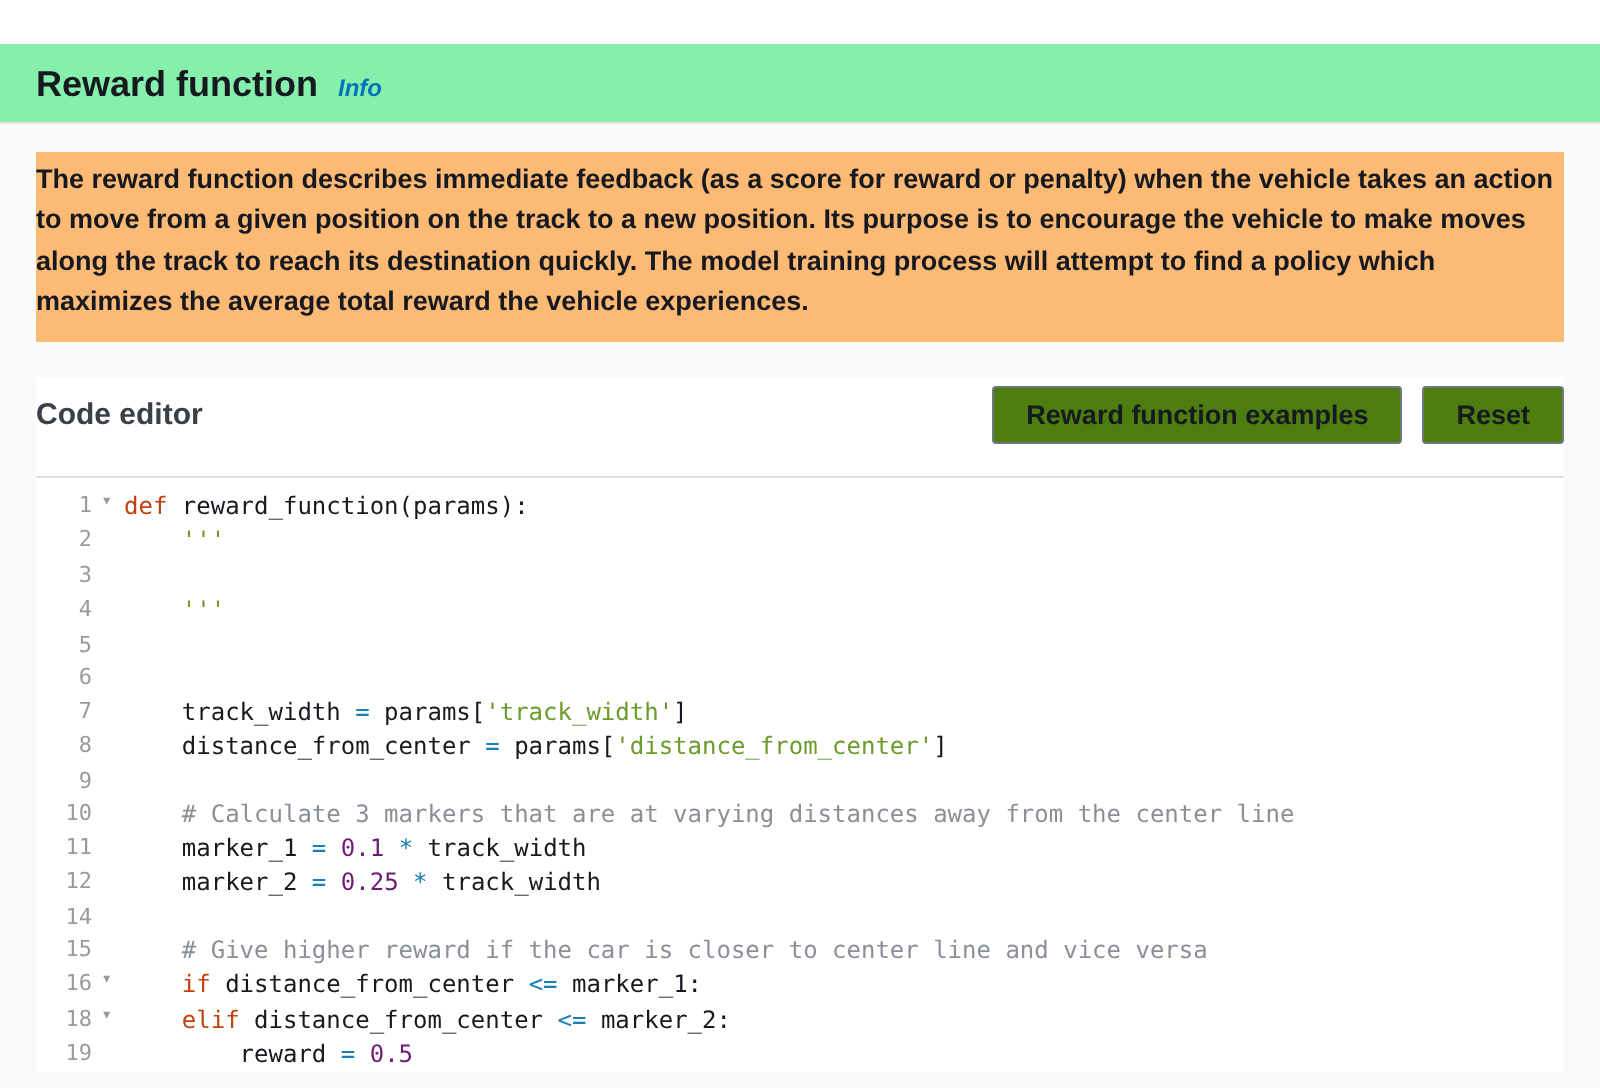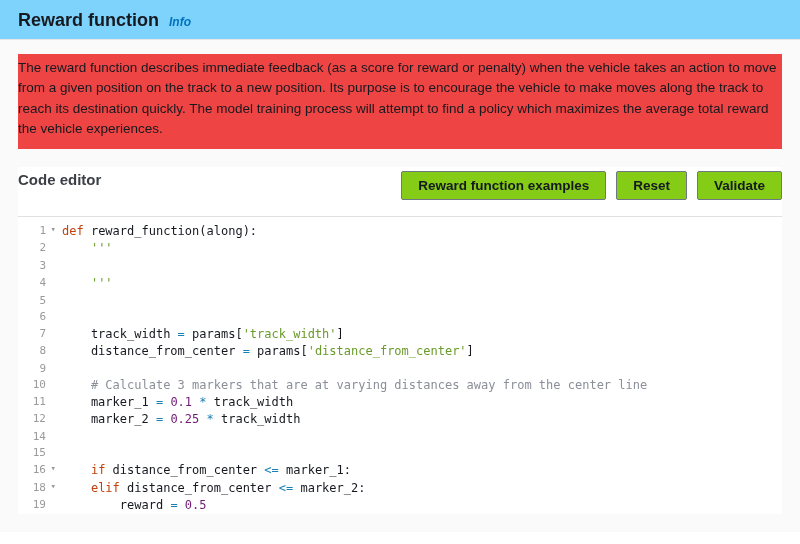--- a/index.html
+++ b/index.html
@@ -6,21 +6,22 @@
   html, body {
     margin: 0; padding: 0;
     font-family: "Amazon Ember", "Helvetica Neue", Arial, sans-serif;
     background: #fff;
     color: #16191f;
     width: 800px;
   }
   .header {
     padding: 10px 18px 8px 18px;
     border-bottom: 1px solid #e6e6e6;
-    background:#7dd3fc;
+    background:#86efac;
+    margin-top:22px;
   }
   .header-row { display: flex; align-items:baseline; gap:10px; }
   .title {
     font-size: 18px;
     font-weight: 700;
     color: #16191f;
   }
   .info-link {
     font-size: 12px;
     font-weight: 700;
@@ -30,39 +31,41 @@
   }
   .body {
     padding: 14px 18px 18px 18px;
     background:#fafafa;
   }
   .description {
     font-size: 13.5px;
     line-height: 1.5;
     color: #16191f;
     margin-bottom: 18px;
-    background:#ef4444;
+    background:#fdba74;
     padding: 4px 0 10px 0;
+    font-weight: bold;
   }
   .content-card {
     background:#fff;
   }
   .toolbar {
     display: flex;
+    align-items: center;
     padding: 4px 0 16px 0;
   }
   .toolbar-label {
     font-size: 15px;
     font-weight: 700;
     color: #3b3f46;
   }
   .toolbar-spacer { flex: 1; }
   .btn {
     border: 1px solid #6f7782;
-    background: #84cc16;
+    background: #4d7c0f;
     color: #16191f;
     font-weight: 700;
     font-size: 13.5px;
     padding: 6px 16px;
     border-radius: 2px;
     cursor: pointer;
     margin-left: 10px;
   }
   .hr {
     height: 1px;
@@ -121,29 +124,28 @@
 <div class="body">
 
   <div class="description">The reward function describes immediate feedback (as a score for reward or penalty) when the vehicle takes an action to move from a given position on the track to a new position. Its purpose is to encourage the vehicle to make moves along the track to reach its destination quickly. The model training process will attempt to find a policy which maximizes the average total reward the vehicle experiences.</div>
 
   <div class="content-card">
     <div class="toolbar">
       <span class="toolbar-label">Code editor</span>
       <span class="toolbar-spacer"></span>
       <button class="btn">Reward function examples</button>
       <button class="btn">Reset</button>
-      <button class="btn">Validate</button>
     </div>
 
     <div class="hr"></div>
 
     <div class="editor" id="editor">
         <div class="code-row">
           <div class="gutter">1<span class="fold-marker">▾</span></div>
-          <div class="code-cell"><span class="tok-kw">def </span><span class="tok-fn">reward_function</span><span>(along):</span></div>
+          <div class="code-cell"><span class="tok-kw">def </span><span class="tok-fn">reward_function</span><span>(params):</span></div>
         </div>
         <div class="code-row">
           <div class="gutter">2</div>
           <div class="code-cell"><span>    </span><span class="tok-str">'''</span></div>
         </div>
         <div class="code-row">
           <div class="gutter">3</div>
           <div class="code-cell"><span>    </span></div>
         </div>
         <div class="code-row">
@@ -181,21 +183,21 @@
         <div class="code-row">
           <div class="gutter">12</div>
           <div class="code-cell"><span>    marker_2 </span><span class="tok-op">=</span><span> </span><span class="tok-num">0.25</span><span> </span><span class="tok-op">*</span><span> track_width</span></div>
         </div>
         <div class="code-row">
           <div class="gutter">14</div>
           <div class="code-cell"><span></span></div>
         </div>
         <div class="code-row">
           <div class="gutter">15</div>
-          <div class="code-cell"><span>    </span></div>
+          <div class="code-cell"><span>    </span><span class="tok-com"># Give higher reward if the car is closer to center line and vice versa</span></div>
         </div>
         <div class="code-row">
           <div class="gutter">16<span class="fold-marker">▾</span></div>
           <div class="code-cell"><span>    </span><span class="tok-kw">if</span><span> distance_from_center </span><span class="tok-op">&lt;=</span><span> marker_1:</span></div>
         </div>
         <div class="code-row">
           <div class="gutter">18<span class="fold-marker">▾</span></div>
           <div class="code-cell"><span>    </span><span class="tok-kw">elif</span><span> distance_from_center </span><span class="tok-op">&lt;=</span><span> marker_2:</span></div>
         </div>
         <div class="code-row">

